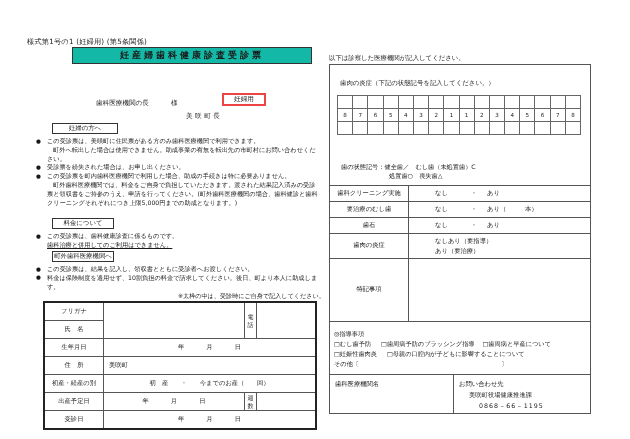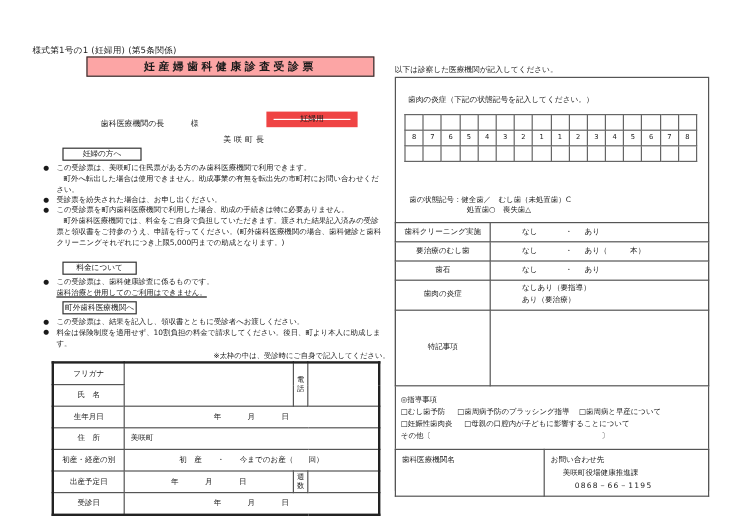--- a/index.html
+++ b/index.html
@@ -32,41 +32,41 @@
     left: 27px; top: 8px;
     font-size: 7.2px;
     letter-spacing: 0.2px;
   }
   #main-title-box {
     left: 72px; top: 18px;
     width: 240px; height: 17px;
     border: 1px solid #333;
     box-sizing: border-box;
     display: flex; align-items: center; justify-content: center;
-    background: #fca5a5;
+    background: #14b8a6;
   }
   #main-title-box .t {
     font-weight: bold;
     font-size: 9px;
     letter-spacing: 3px;
   }
   #request-line {
     left: 44px; top: 45px;
     font-size: 6.6px;
   }
   #clinic-addr-line {
-    left: 44px; top: 70px;
+    left: 56px; top: 70px;
     font-size: 6.6px;
     padding-left: 40px;
   }
   #clinic-addr-line .sama { margin-left: 22px; }
   #pregnant-type-box {
     left: 222px; top: 64px;
-    width: 76px; height: 13px;
-    border: 6px solid #ef4444;
+    width: 44px; height: 13px;
+    border: 2px solid #ef4444;
     box-sizing: border-box;
     display: flex; align-items: center; justify-content: center;
     font-size: 6.6px;
     background: #fff;
   }
   #mayor-line {
     left: 186px; top: 83px;
     font-size: 6.6px;
     letter-spacing: 2.5px;
   }

